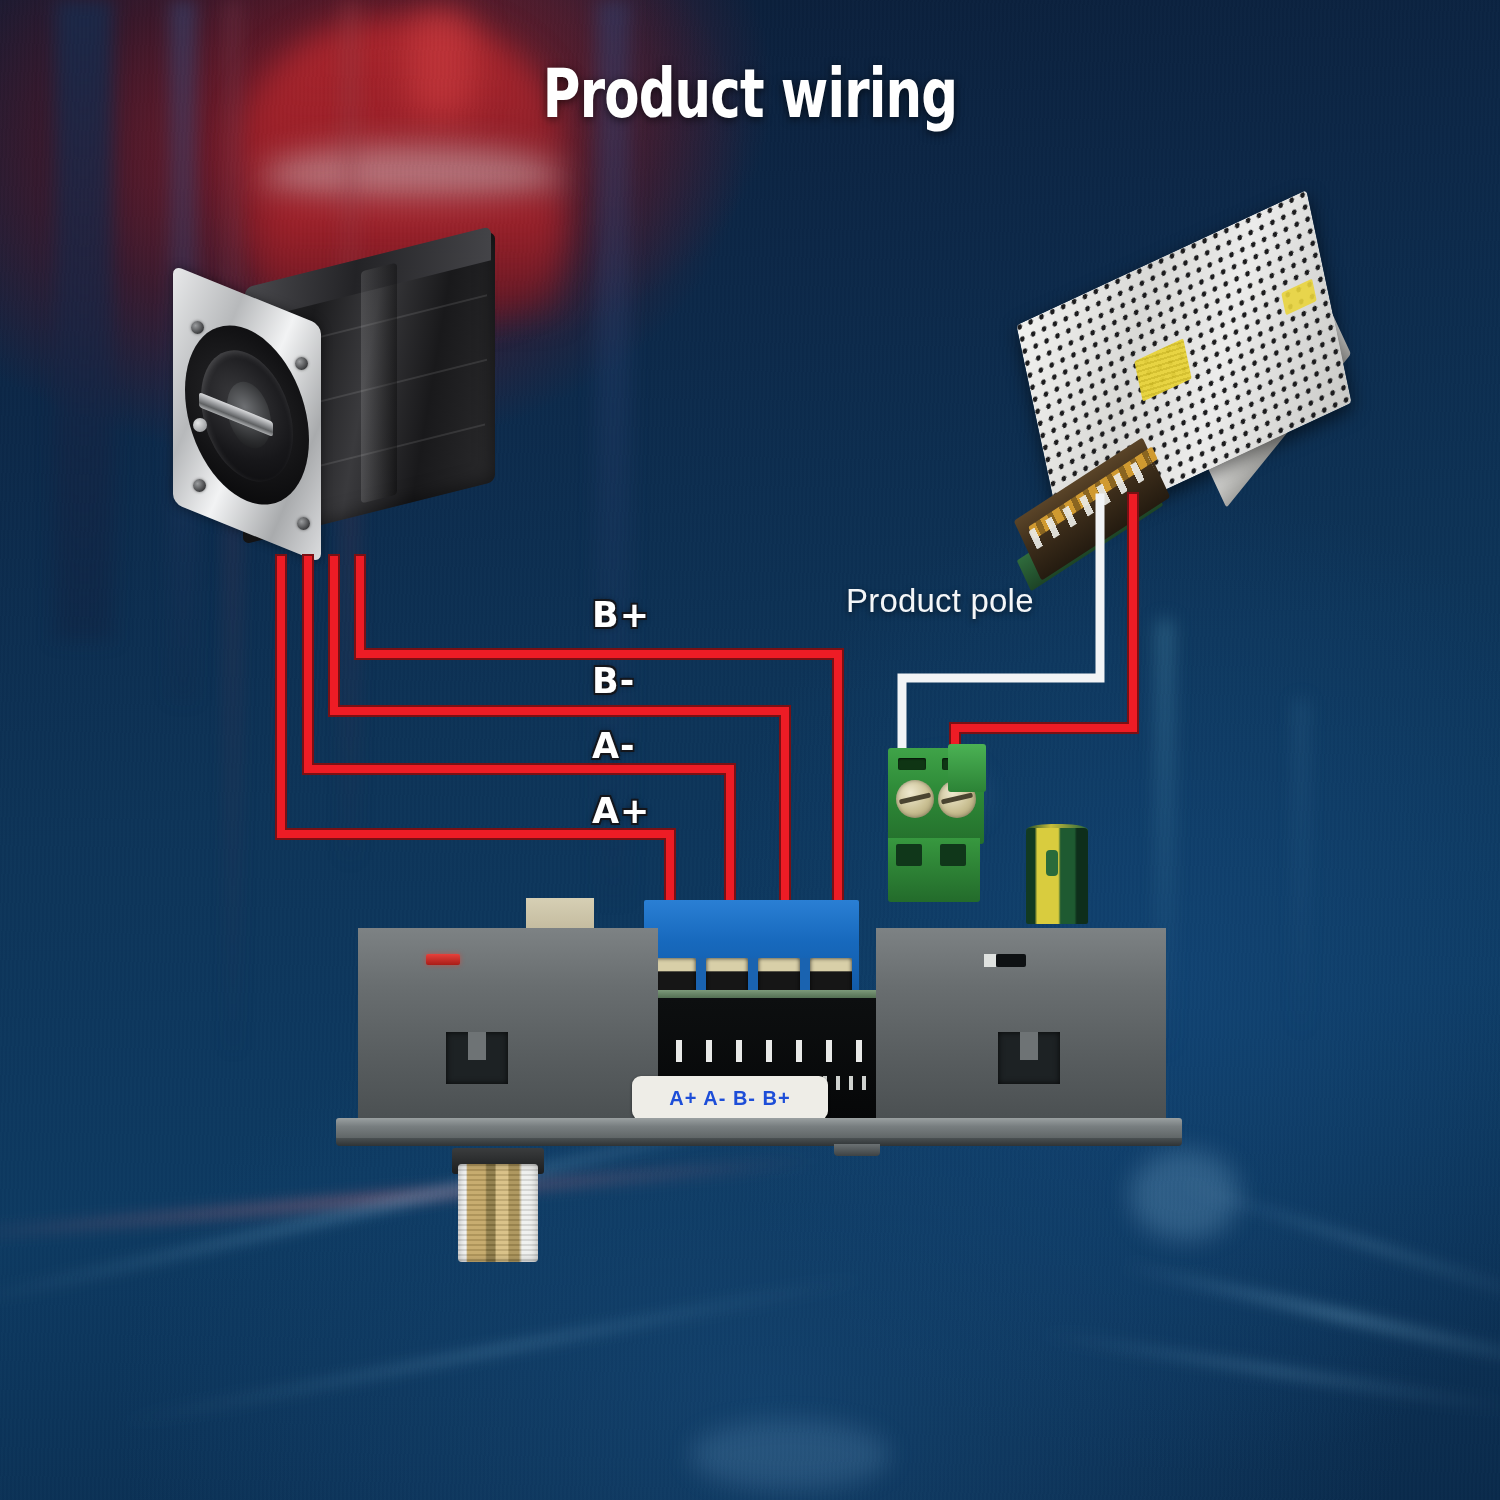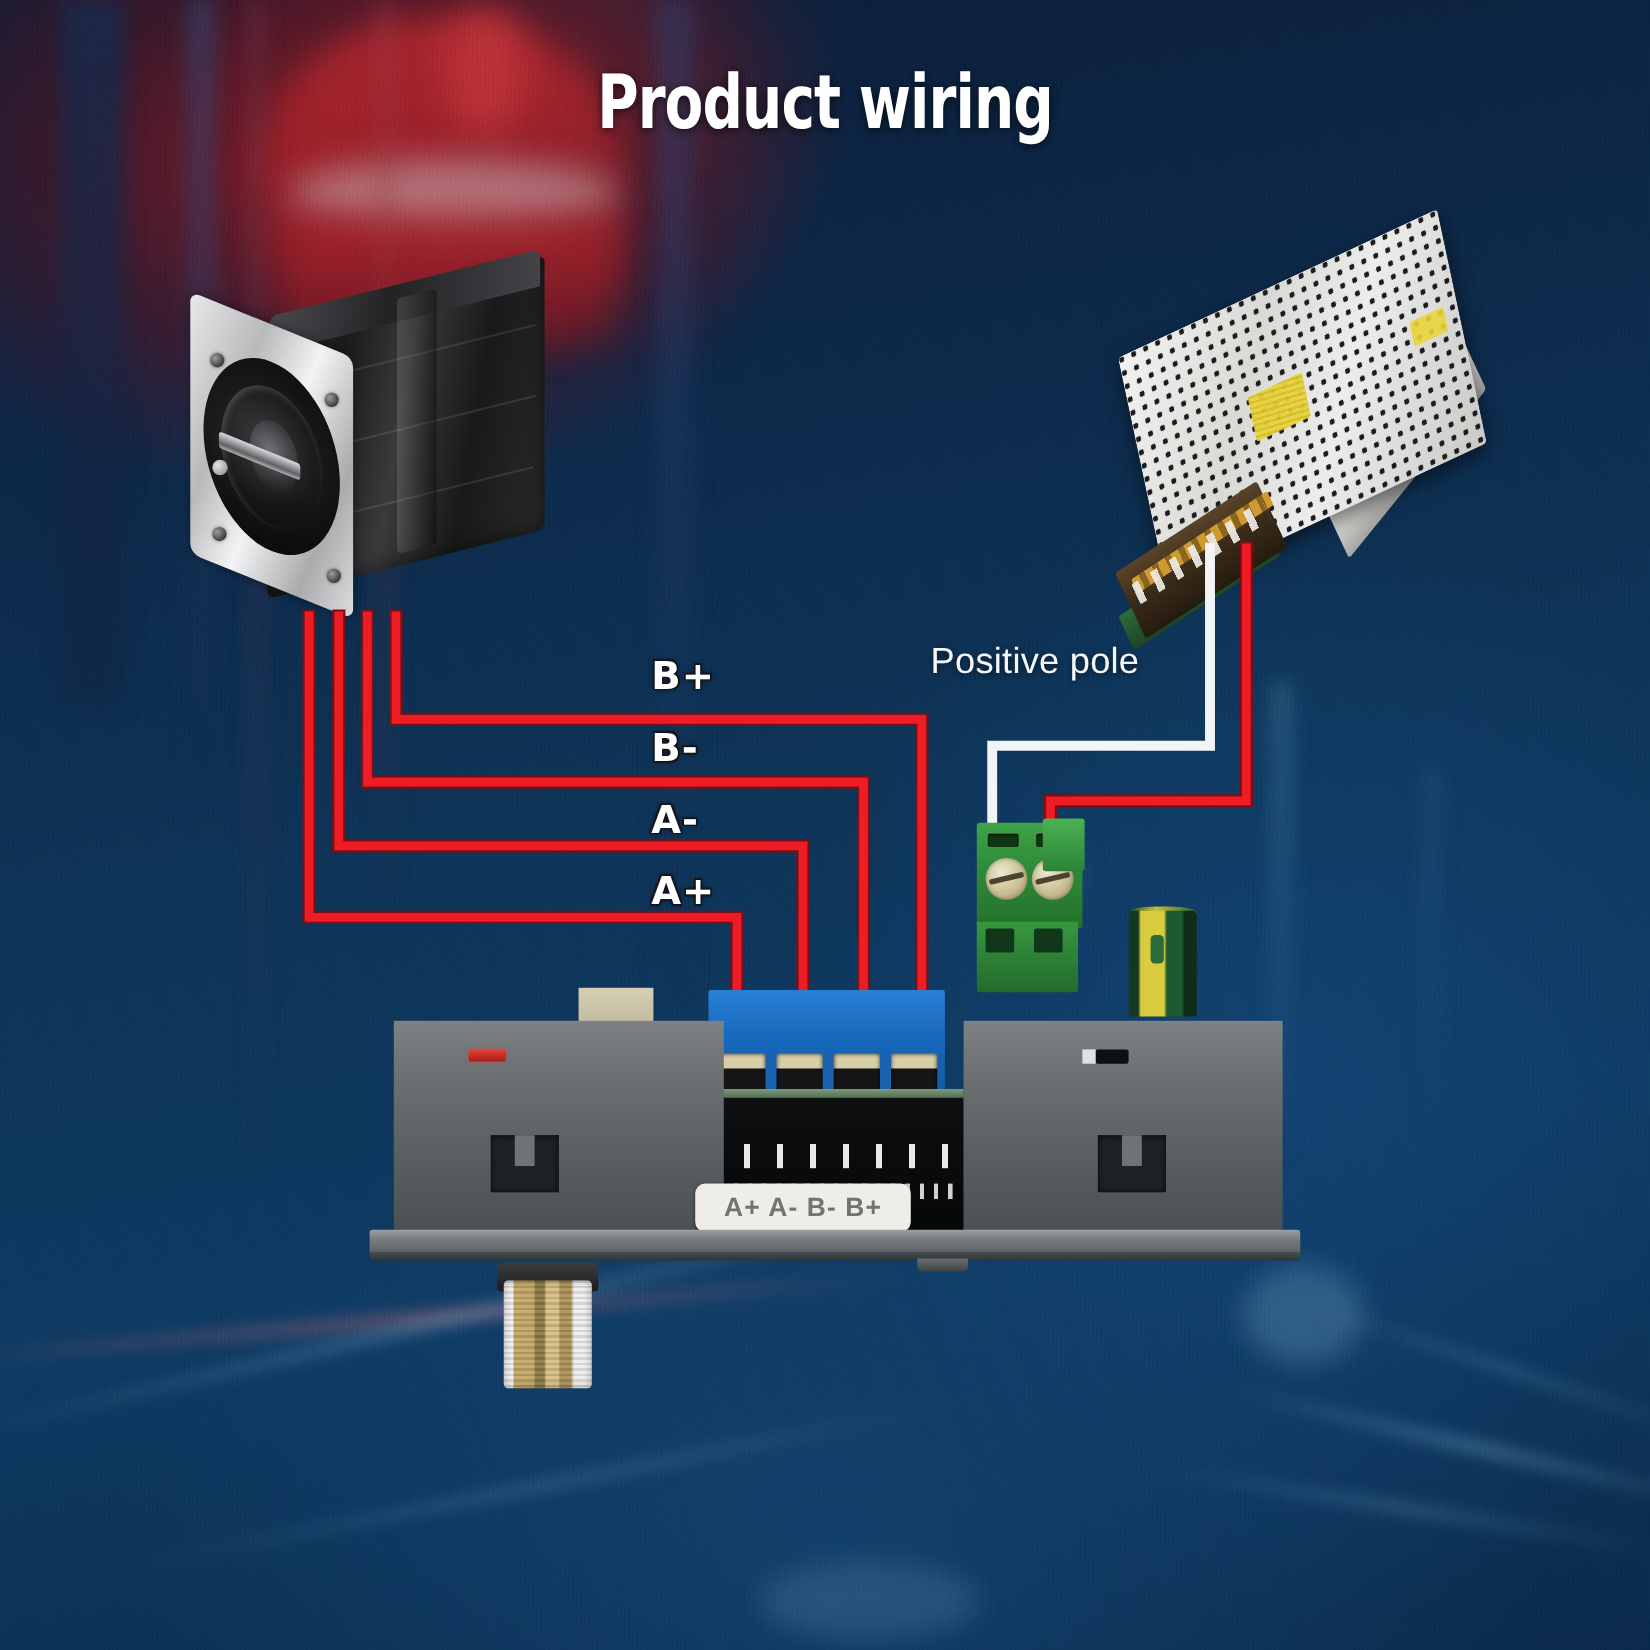--- a/index.html
+++ b/index.html
@@ -248,21 +248,21 @@
     border-radius:0 0 4px 4px;
   }
   .dr-foot{
     position:absolute;top:264px;width:46px;height:12px;border-radius:0 0 4px 4px;
     background:linear-gradient(180deg,#6b7173,#3d4244);
   }
   .dr-label{
     position:absolute;left:296px;top:196px;width:196px;height:44px;
     background:#eeede7;border-radius:9px;
     display:flex;align-items:center;justify-content:center;
-    color:#737373;font-size:24px;font-weight:bold;letter-spacing:1px;
+    color:#1d4ed8;font-size:20px;font-weight:bold;letter-spacing:1px;
     box-shadow:0 1px 3px rgba(0,0,0,.5);
   }
   .dr-conn{
     position:absolute;left:116px;top:268px;width:92px;height:30px;
   }
   .dr-conn-hex{
     position:absolute;left:0;top:0;width:92px;height:26px;
     background:linear-gradient(180deg,#3a3c3d,#1b1d1e);border-radius:3px;
   }
   .dr-conn-barrel{
@@ -441,21 +441,21 @@
 
     <path d="M1133,498 L1133,728 L955,728 L955,766" fill="none" stroke="#7a1014" stroke-width="12" stroke-linecap="square" stroke-linejoin="miter"></path>
     <path d="M1133,498 L1133,728 L955,728 L955,766" fill="none" stroke="#ee1c25" stroke-width="8" stroke-linecap="square" stroke-linejoin="miter"></path>
   </svg>
 
   <div class="wlabel" style="left:592px;top:595px;">B+</div>
   <div class="wlabel" style="left:592px;top:661px;">B-</div>
   <div class="wlabel" style="left:592px;top:726px;">A-</div>
   <div class="wlabel" style="left:592px;top:791px;">A+</div>
 
-  <div id="lbl-neg">Positive pole</div>
+  <div id="lbl-neg">Product pole</div>
 
   <div id="driver">
 
     <div class="gt">
       <div class="gt-slot" style="left:10px;"></div>
       <div class="gt-slot" style="left:54px;"></div>
       <div class="gt-screw" style="left:8px;"></div>
       <div class="gt-screw" style="left:50px;"></div>
     </div>
     <div class="gt-tab"></div>

